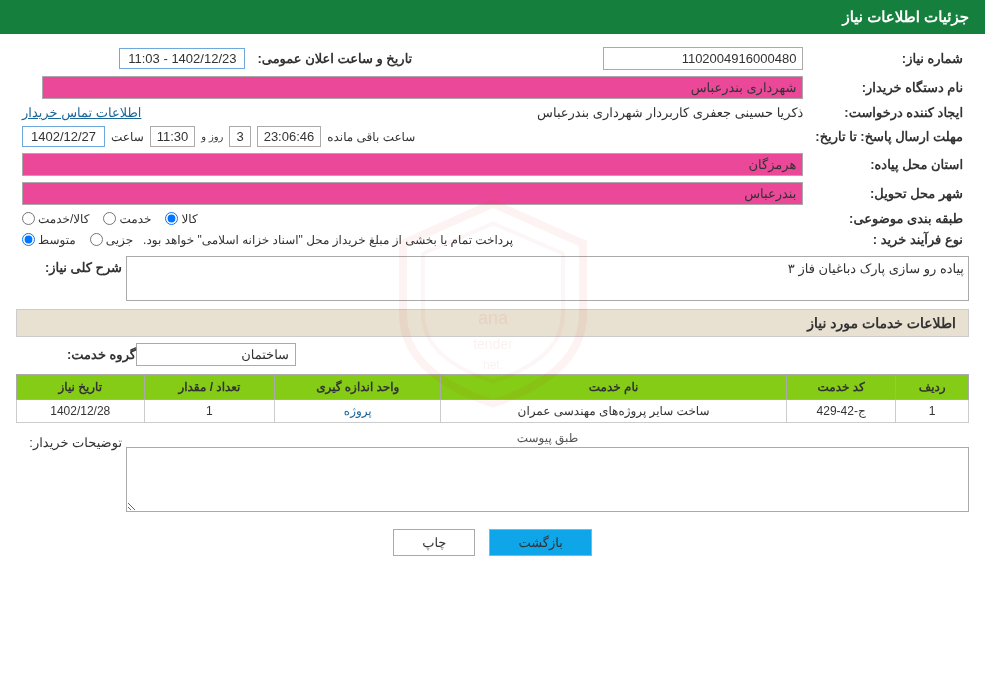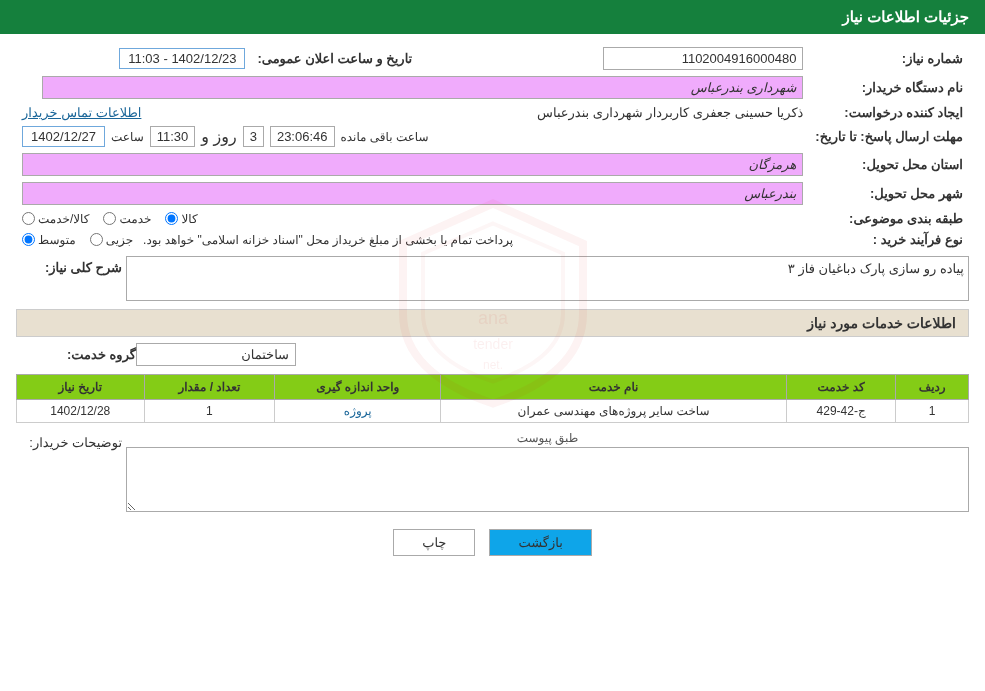--- a/index.html
+++ b/index.html
@@ -51,23 +51,22 @@
       padding: 3px 6px;
       background: #fff;
       min-width: 80px;
       display: inline-block;
       text-align: right;
     }
     .input-full {
       width: 100%;
       border: 1px solid #aaa;
       padding: 3px 6px;
-      background: #f0abfc;
-      text-align: right;
-      font-style: italic;
+      background: #ec4899;
+      text-align: right;
     }
     .section-header {
       background: #e8e0d0;
       border: 1px solid #ccc;
       padding: 5px 12px;
       font-weight: bold;
       font-size: 14px;
       text-align: right;
       margin: 8px 0 6px 0;
     }
@@ -260,35 +259,35 @@
         </td>
         <td colspan="4" class="value-cell">
           <div style="display:flex;align-items:center;gap:6px;flex-direction:row-reverse;">
             <div class="blue-border-box">
               <span>1402/12/27</span>
             </div>
             <span style="font-size:12px;">ساعت</span>
             <div class="bordered-input">
               <span>11:30</span>
             </div>
-            <span style="font-size:16px;">روز و</span>
+            <span style="font-size:10px;">روز و</span>
             <div class="bordered-input">
               <span>3</span>
             </div>
             <div class="bordered-input">
               <span>23:06:46</span>
             </div>
             <span style="font-size:12px;">ساعت باقی مانده</span>
           </div>
         </td>
       </tr>
 
       <tr>
         <td class="label-cell">
-          <span>استان محل تحویل:</span>
+          <span>استان محل پیاده:</span>
         </td>
         <td colspan="4" class="value-cell">
           <div class="input-full">
             <span>هرمزگان</span>
           </div>
         </td>
       </tr>
 
       <tr>
         <td class="label-cell">

